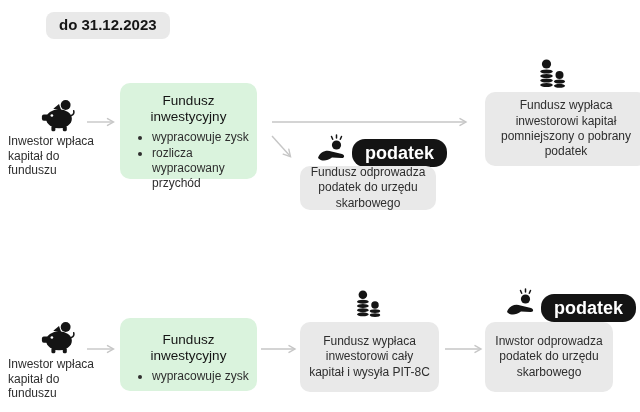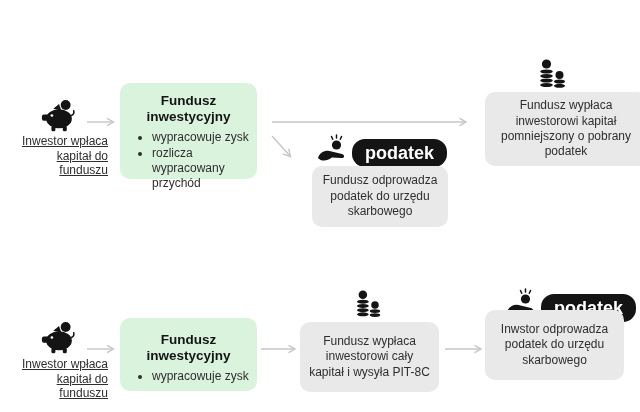--- a/index.html
+++ b/index.html
@@ -8,47 +8,48 @@
     font-family:"Liberation Sans",sans-serif;color:var(--body-text,#2e2e2e);
   }
   .abs{position:absolute;}
   .badge{
     position:absolute;border-radius:8px;padding:5px 13px;
     font-weight:bold;font-size:15px;color:#161616;line-height:1.1;white-space:nowrap;
   }
   .badge-gray{background:var(--gray-badge,#e9e9e9);}
   .badge-green{background:var(--green-badge,#c8eecd);}
   .caption{
-    position:absolute;text-align:right;font-size:12px;line-height:1.22;color:var(--body-text,#2e2e2e);text-decoration:underline;
+    position:absolute;text-align:left;font-size:12px;line-height:1.22;color:var(--body-text,#2e2e2e);
   }
   .box{position:absolute;border-radius:10px;box-sizing:border-box;}
   .green-box{background:var(--green-box,#daf3dd);padding:10px 8px 6px;}
   .gray-box{
     background:var(--gray-box,#e9e9e9);display:flex;align-items:center;justify-content:center;
     text-align:center;font-size:12px;line-height:1.28;padding:8px 9px;color:var(--body-text,#2e2e2e);
   }
   .fund-title{
-    font-weight:bold;font-size:13.5px;line-height:1.18;text-align:center;
+    font-weight:normal;font-size:13.5px;line-height:1.18;text-align:center;
     color:var(--title-text,#141414);margin:0 0 5px;
   }
   .fund-bullets{margin:0;padding:0 0 0 24px;font-size:12px;line-height:1.25;text-align:left;}
   .fund-bullets li{margin:1px 0;padding-left:0;}
   .pill{
     position:absolute;background:var(--pill-bg,#141414);color:var(--pill-text,#fff);
     font-weight:bold;font-size:18px;line-height:1;padding:5px 13px;border-radius:13px;white-space:nowrap;
   }
   .icon{color:var(--icon,#141414);}
   .arrow{color:var(--arrow,#c6c6c6);}
   svg{display:block;}
 </style>
 </head>
 <body>
 
 <div class="canvas">
 
+  <div class="badge badge-gray" style="left:46px;top:12px;">do 31.12.2023</div>
 
   <svg class="abs icon" style="left:40px;top:99px;" width="38" height="33" viewBox="0 0 40 34">
     <circle cx="27" cy="6" r="5.2" fill="currentColor"></circle>
     <path d="M14 10 L20 5 L22.5 12 Z" fill="currentColor"></path>
     <ellipse cx="20" cy="20.5" rx="13.5" ry="10" fill="currentColor"></ellipse>
     <rect x="2" y="16" width="8" height="6.5" rx="2" fill="currentColor"></rect>
     <rect x="12" y="28" width="4.2" height="5.5" rx="1.2" fill="currentColor"></rect>
     <rect x="24" y="28" width="4.2" height="5.5" rx="1.2" fill="currentColor"></rect>
     <path d="M33 17 q3.5 -1.5 2.5 -5" stroke="currentColor" stroke-width="1.6" fill="none" stroke-linecap="round"></path>
     <circle cx="12.5" cy="17" r="1.4" fill="#ffffff"></circle>
@@ -80,21 +81,21 @@
 
   <svg class="abs icon" style="left:317px;top:134px;" width="34" height="30" viewBox="0 0 34 30">
     <line x1="19.5" y1="1" x2="19.5" y2="4" stroke="currentColor" stroke-width="1.5" stroke-linecap="round"></line>
     <line x1="14.5" y1="2.5" x2="15.7" y2="5.2" stroke="currentColor" stroke-width="1.5" stroke-linecap="round"></line>
     <line x1="24.5" y1="2.5" x2="23.3" y2="5.2" stroke="currentColor" stroke-width="1.5" stroke-linecap="round"></line>
     <circle cx="19.5" cy="11" r="4.6" fill="currentColor"></circle>
     <path d="M1 24 C3 17.5 9.5 15.5 14.5 17.5 L25 20 C28 21 27.8 24.3 24.5 24 L15 23.5 C10 27.5 4 27.5 1 24 Z" fill="currentColor"></path>
   </svg>
   <div class="pill" style="left:352px;top:139px;">podatek</div>
 
-  <div class="box gray-box" style="left:312px;top:166px;width:136px;height:61px;">
+  <div class="box gray-box" style="left:300px;top:166px;width:136px;height:44px;">
     <span>Fundusz odprowadza podatek do urzędu skarbowego</span>
   </div>
 
   <svg class="abs icon" style="left:537px;top:59px;" width="30" height="32" viewBox="0 0 30 32">
     <circle cx="9.5" cy="5" r="4.6" fill="currentColor"></circle>
     <ellipse cx="9.5" cy="12.5" rx="6.3" ry="2.1" fill="currentColor"></ellipse>
     <ellipse cx="9.5" cy="17" rx="6.3" ry="2.1" fill="currentColor"></ellipse>
     <ellipse cx="9.5" cy="21.5" rx="6.3" ry="2.1" fill="currentColor"></ellipse>
     <ellipse cx="9.5" cy="26" rx="6.3" ry="2.1" fill="currentColor"></ellipse>
     <circle cx="22.5" cy="16" r="4" fill="currentColor"></circle>
@@ -156,17 +157,17 @@
 
   <svg class="abs icon" style="left:506px;top:288px;" width="34" height="30" viewBox="0 0 34 30">
     <line x1="19.5" y1="1" x2="19.5" y2="4" stroke="currentColor" stroke-width="1.5" stroke-linecap="round"></line>
     <line x1="14.5" y1="2.5" x2="15.7" y2="5.2" stroke="currentColor" stroke-width="1.5" stroke-linecap="round"></line>
     <line x1="24.5" y1="2.5" x2="23.3" y2="5.2" stroke="currentColor" stroke-width="1.5" stroke-linecap="round"></line>
     <circle cx="19.5" cy="11" r="4.6" fill="currentColor"></circle>
     <path d="M1 24 C3 17.5 9.5 15.5 14.5 17.5 L25 20 C28 21 27.8 24.3 24.5 24 L15 23.5 C10 27.5 4 27.5 1 24 Z" fill="currentColor"></path>
   </svg>
   <div class="pill" style="left:541px;top:294px;">podatek</div>
 
-  <div class="box gray-box" style="left:485px;top:310px;width:139px;height:70px;">
+  <div class="box gray-box" style="left:485px;top:322px;width:128px;height:70px;">
     <span>Inwstor odprowadza podatek do urzędu skarbowego</span>
   </div>
 
 </div>
 
 </body></html>

